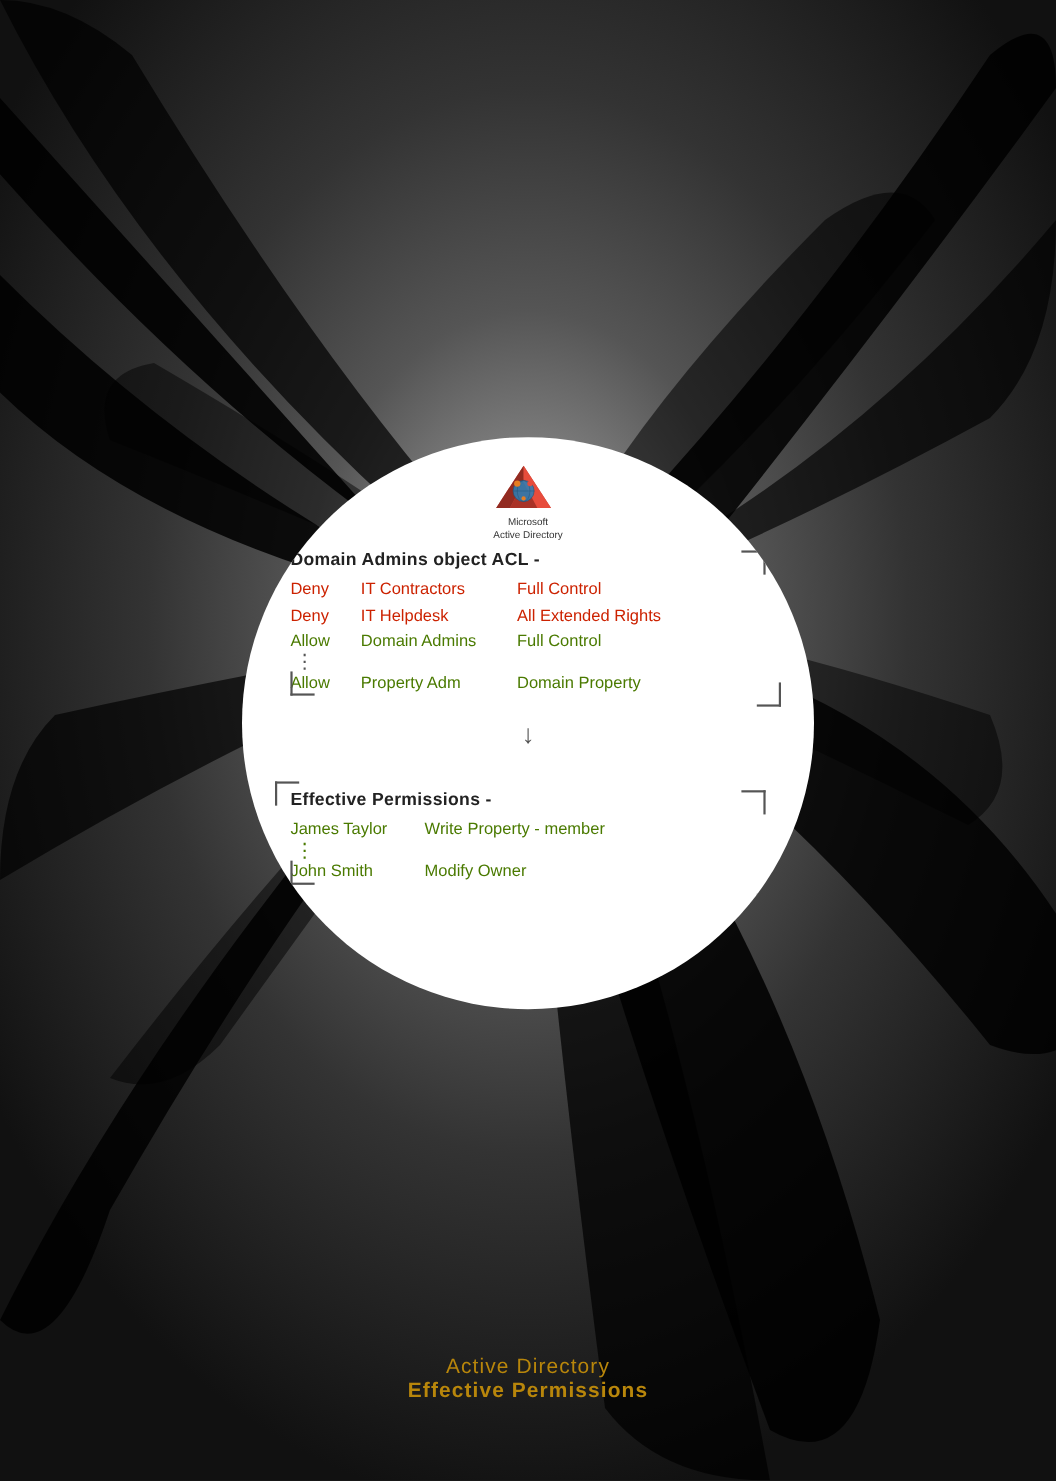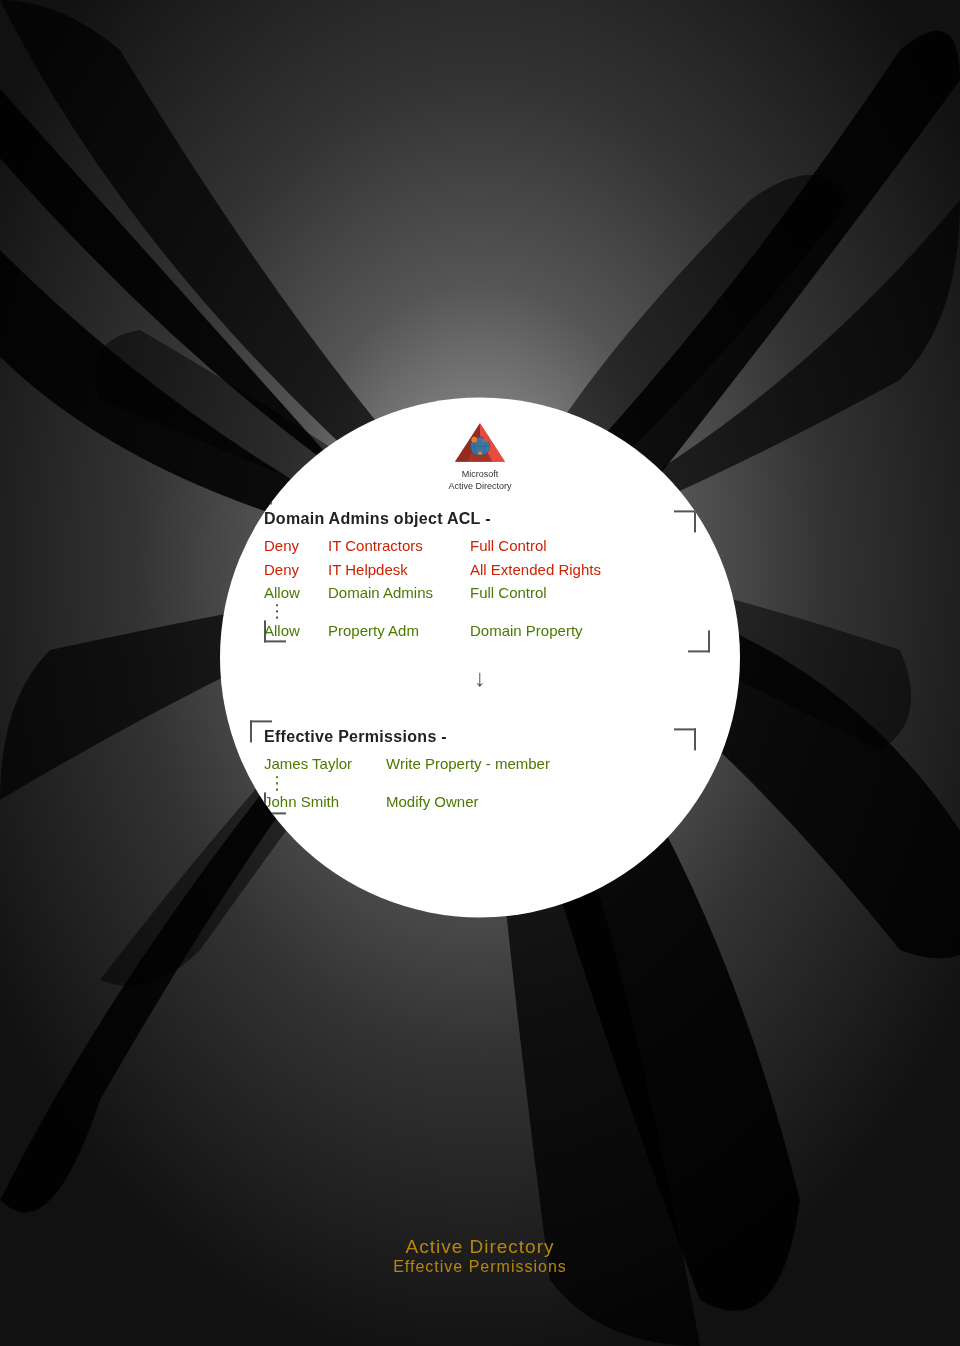--- a/index.html
+++ b/index.html
@@ -56,22 +56,21 @@
       align-items: center;
       justify-content: flex-start;
       padding: 24px 30px 20px 30px;
       overflow: hidden;
     }
 
     
     .ad-logo {
       display: flex;
       flex-direction: column;
-      align-items: center;
-      margin-bottom: 10px;
+      align-items: flex-start;
     }
 
     .ad-logo-text {
       font-size: 9px;
       color: #333;
       text-align: center;
       line-height: 1.3;
     }
 
     
@@ -202,22 +201,22 @@
     }
 
     .bottom-title-line1 {
       font-size: 19px;
       font-weight: 500;
       letter-spacing: 1px;
       display: block;
     }
 
     .bottom-title-line2 {
-      font-size: 16px;
-      font-weight: 400;
+      font-size: 19px;
+      font-weight: 700;
       letter-spacing: 1px;
       display: block;
     }
 
     
     svg.diamond-svg {
       width: 56px;
       height: 48px;
     }
   </style>

